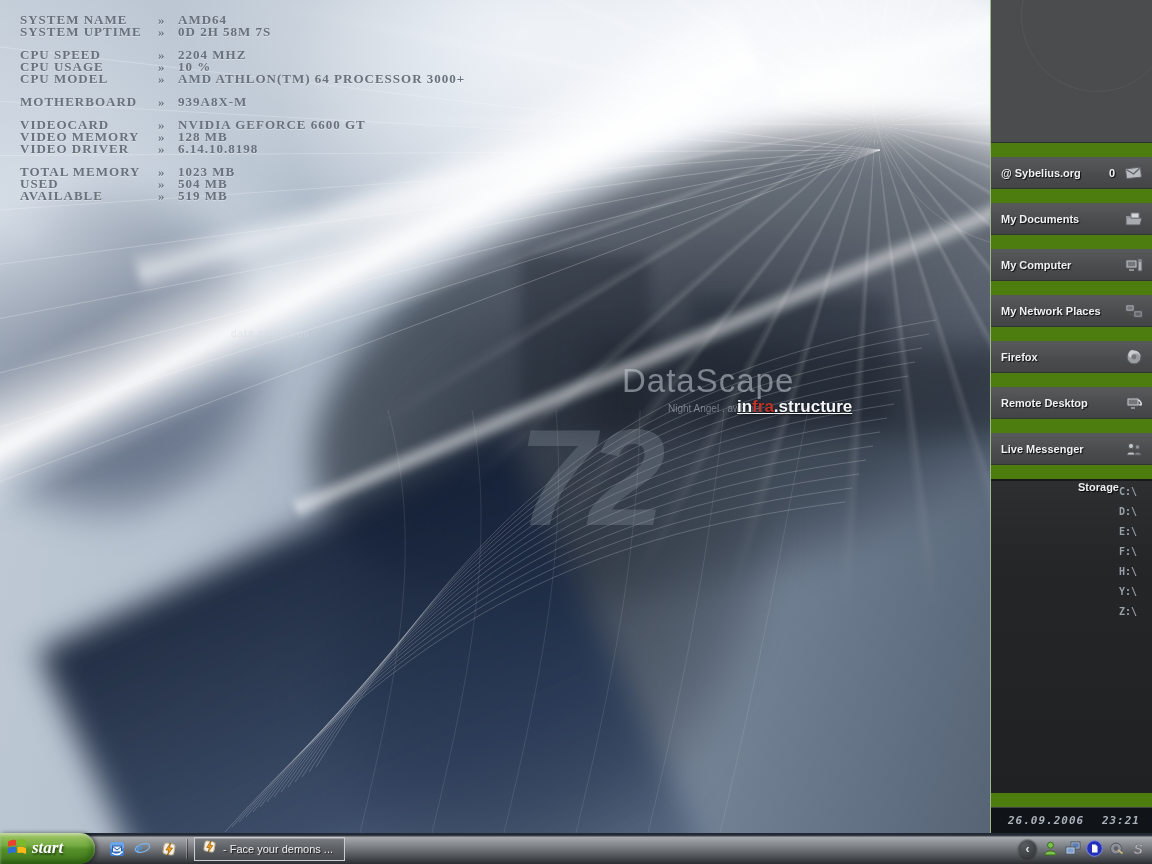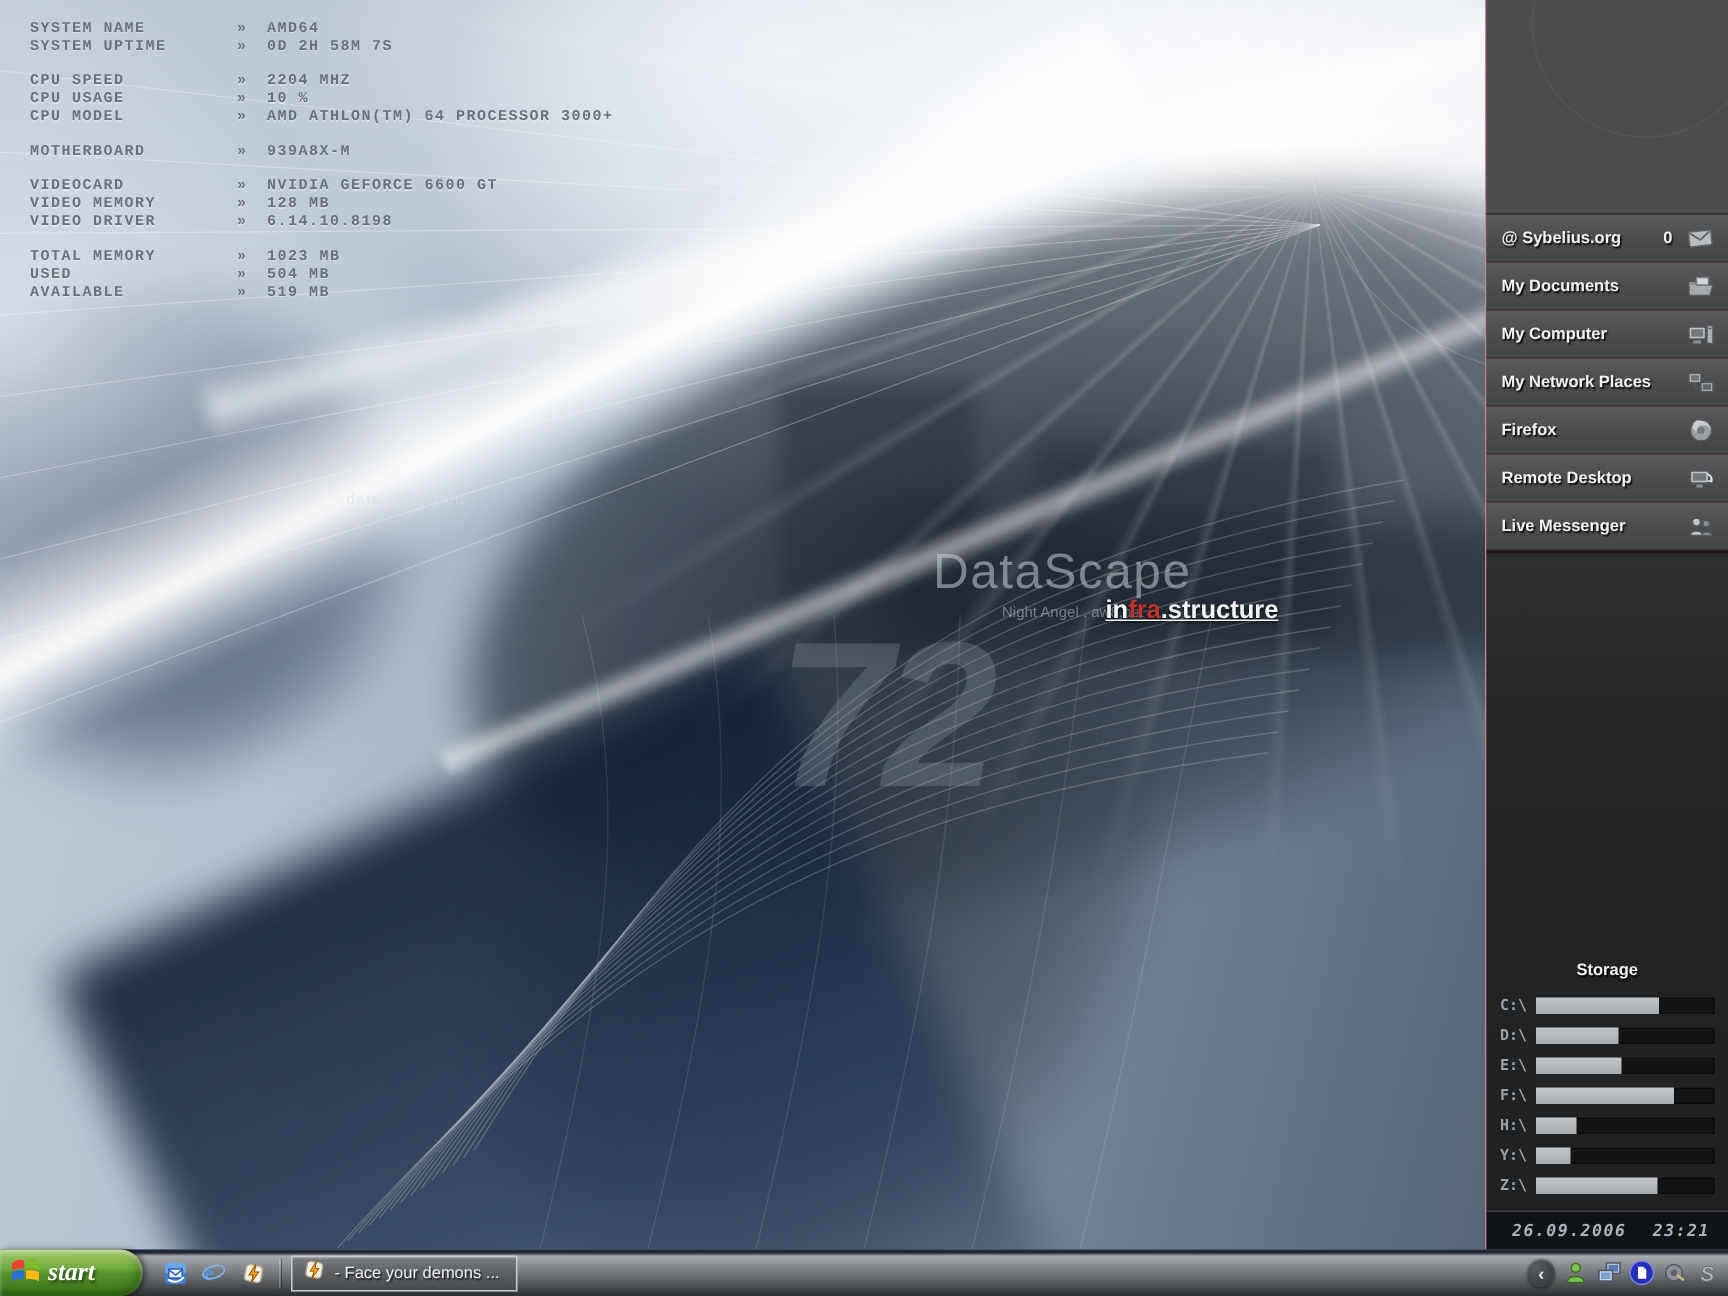--- a/index.html
+++ b/index.html
@@ -41,42 +41,42 @@
      font-size:138px;font-weight:bold;font-style:italic;color:rgba(160,170,182,.26);letter-spacing:-6px;pointer-events:none;}
   .wp-caption{position:absolute;left:231px;top:328px;font-size:10px;letter-spacing:1px;
      color:rgba(214,221,228,.55);pointer-events:none;}
   .ds-title{position:absolute;left:622px;top:362px;font-size:33px;font-weight:normal;letter-spacing:1px;
      color:rgba(198,206,214,.55);pointer-events:none;}
   .ds-sub{position:absolute;left:648px;top:403px;font-size:10px;color:rgba(175,183,191,.6);pointer-events:none;margin-left:20px;}
   .ds-brand{position:absolute;left:737px;top:397px;font-size:17px;font-weight:bold;color:#f3f5f7;
      text-shadow:0 1px 2px rgba(0,0,0,.8);pointer-events:none;text-decoration:underline;}
 
   
-  .sysinfo{position:absolute;left:20px;top:14px;font-family:Liberation Mono, monospace;
-     font-size:10px;font-weight:bold;letter-spacing:1px;color:#68717c;
+  .sysinfo{position:absolute;left:20px;top:14px;font-family:Liberation Serif, serif;
+     font-size:13px;font-weight:bold;letter-spacing:1px;color:#68717c;
      text-shadow:0 1px 0 rgba(255,255,255,.35);}
   .si-group{margin-bottom:11px;}
   .si-row{display:flex;line-height:12px;white-space:nowrap;}
   .si-label{width:138px;}
   .si-sep{width:20px;}
 
   
   .sidebar{position:absolute;top:0;right:0;width:161px;height:833px;display:flex;flex-direction:column;
-     border-left:1px solid rgba(225,232,239,.55);background:#7f1d1d;}
+     border-left:1px solid rgba(225,232,239,.55);background:#4d7c0f;gap:14px;}
   .sb-top{height:142px;background:linear-gradient(180deg,#4c4e50,#47494b 90%);background:#4a4c4e;position:relative;border-bottom:1px solid #2e3032;}
   .sb-top:after{content:"";position:absolute;left:30px;top:-60px;width:150px;height:150px;border-radius:50%;
      border:1px solid rgba(255,255,255,.05);}
   .sb-item{height:30px;background:linear-gradient(180deg,#58595b 0%,#4b4c4e 55%,#434446 100%);
      border-top:1px solid rgba(255,255,255,.10);border-bottom:1px solid #313335;
      display:flex;align-items:center;padding:0 8px 0 10px;cursor:pointer;}
   .sb-item-label{flex:1;font-size:11px;font-weight:bold;color:#f0f1f2;text-shadow:1px 1px 1px rgba(0,0,0,.85);}
   .sb-badge{font-size:11px;font-weight:bold;color:#f0f1f2;margin-right:9px;text-shadow:1px 1px 1px rgba(0,0,0,.85);}
   .sb-icon{width:20px;height:18px;display:flex;align-items:center;justify-content:center;flex:0 0 auto;}
   .sb-mid{flex:1;background:linear-gradient(180deg,#2d2f31 0%,#242628 25%,#1f2123 100%);
-     border-top:2px solid #17191b;display:flex;flex-direction:column;justify-content:flex-end;
+     border-top:2px solid #17191b;display:flex;flex-direction:row;justify-content:flex-end;
      padding:0 9px 7px 9px;}
   .storage-title{text-align:center;font-size:11px;font-weight:bold;color:#eef0f2;
      text-shadow:1px 1px 1px rgba(0,0,0,.9);margin-bottom:7px;}
   .drive-row{display:flex;align-items:center;height:20px;}
   .drive-label{width:24px;font-family:"DejaVu Sans Mono",monospace;font-size:10px;font-weight:bold;
      color:#99a1a9;letter-spacing:0px;}
   .drive-track{flex:1;height:11px;background:#121416;box-shadow:inset 0 0 0 1px rgba(0,0,0,.5);}
   .drive-fill{height:100%;background:linear-gradient(180deg,#c4c7ca,#a7aaae);}
   .sb-clock{height:25px;background:#101318;border-top:1px solid #3e4145;
      display:flex;align-items:center;justify-content:space-between;padding:0 12px 0 17px;

